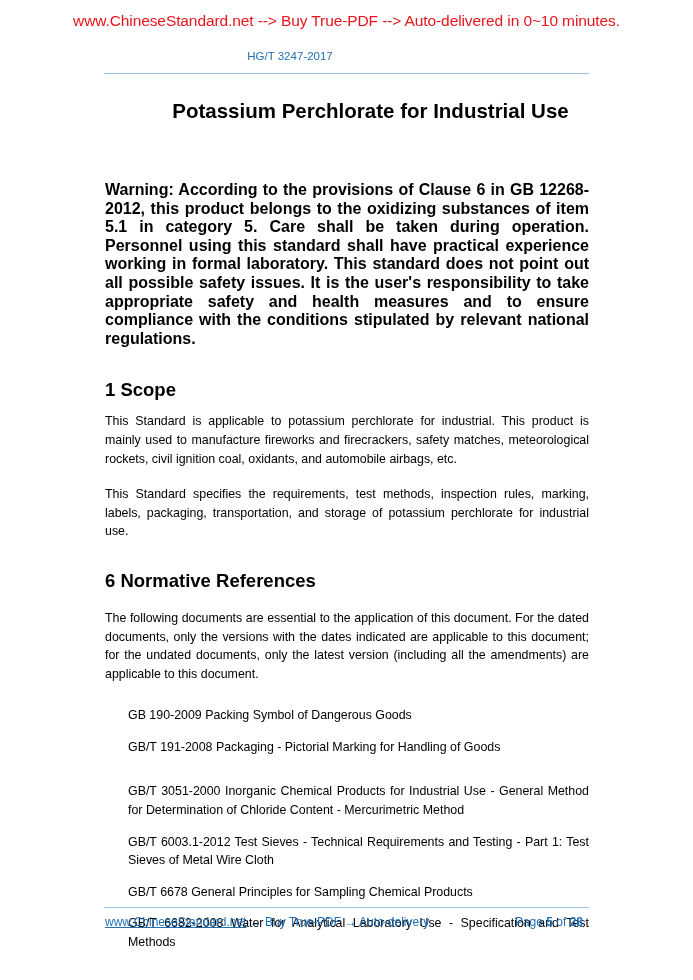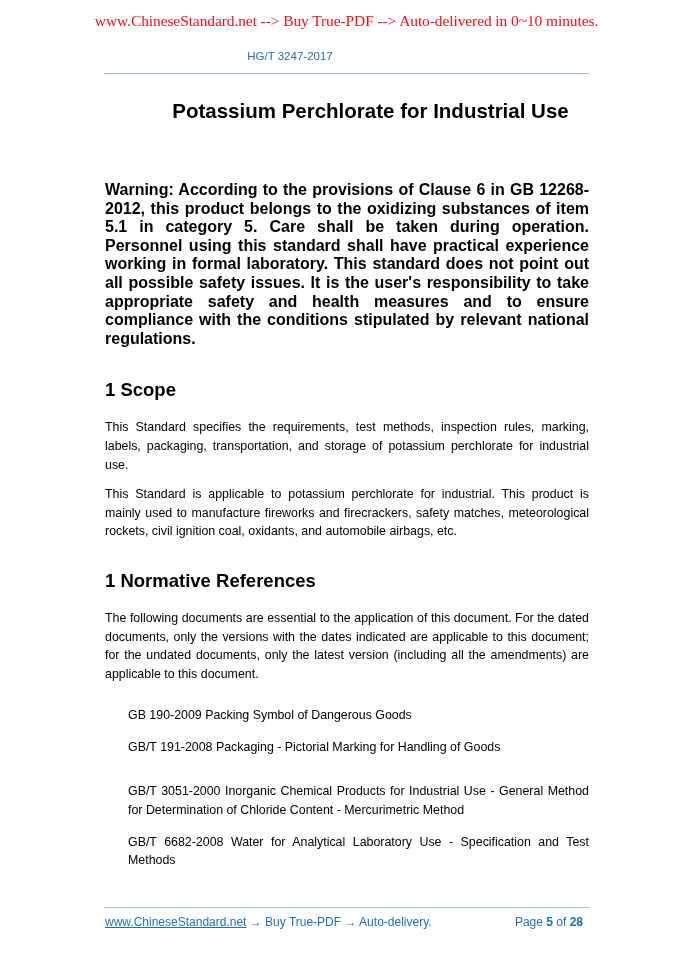--- a/index.html
+++ b/index.html
@@ -2,21 +2,21 @@
 <html><head>
   <meta charset="utf-8">
   <style>
     html, body { margin: 0; padding: 0; background: #ffffff; }
     body {
       width: 693px; height: 980px; position: relative; overflow: hidden;
       font-family: "Liberation Sans", sans-serif; color: #000;
     }
     .banner {
       position: absolute; top: 12px; left: 0; width: 693px; text-align: center;
-      color: #e8141b; font-size: 15.5px; letter-spacing: -0.1px; font-family: Liberation Serif, serif;
+      color: #e8141b; font-size: 15.5px; letter-spacing: -0.1px;
     }
     .doc-code {
       position: absolute; top: 50px; left: 0; width: 580px; text-align: center;
       color: #1f6fb5; font-size: 11.5px;
     }
     .rule {
       position: absolute; left: 104px; width: 485px; height: 1px; background: #9cc3e3;
     }
     .rule.top { top: 73px; }
     .rule.bottom { top: 907px; }
@@ -56,29 +56,31 @@
 
 <div class="doc-code">HG/T 3247-2017</div>
 <div class="rule top"></div>
 
 <div class="title">Potassium Perchlorate for Industrial Use</div>
 
 <div class="content">
   <p class="warning">Warning: According to the provisions of Clause 6 in GB 12268-2012, this product belongs to the oxidizing substances of item 5.1 in category 5. Care shall be taken during operation. Personnel using this standard shall have practical experience working in formal laboratory. This standard does not point out all possible safety issues. It is the user's responsibility to take appropriate safety and health measures and to ensure compliance with the conditions stipulated by relevant national regulations.</p>
 
   <h2 style="margin-top:31px;">1 Scope</h2>
+  <p class="body" style="margin-top:11px;">This Standard is applicable to potassium perchlorate for industrial. This product is mainly used to manufacture fireworks and firecrackers, safety matches, meteorological rockets, civil ignition coal, oxidants, and automobile airbags, etc.</p>
   <p class="body" style="margin-top:17px;">This Standard specifies the requirements, test methods, inspection rules, marking, labels, packaging, transportation, and storage of potassium perchlorate for industrial use.</p>
-  <p class="body" style="margin-top:11px;">This Standard is applicable to potassium perchlorate for industrial. This product is mainly used to manufacture fireworks and firecrackers, safety matches, meteorological rockets, civil ignition coal, oxidants, and automobile airbags, etc.</p>
 
-  <h2 style="margin-top:29px;">1 Normative References</h2>
+  <h2 style="margin-top:29px;">6 Normative References</h2>
   <p class="body" style="margin-top:17px;">The following documents are essential to the application of this document. For the dated documents, only the versions with the dates indicated are applicable to this document; for the undated documents, only the latest version (including all the amendments) are applicable to this document.</p>
 
   <p class="ref" style="margin-top:23px;">GB 190-2009 Packing Symbol of Dangerous Goods</p>
   <p class="ref" style="margin-top:13px;">GB/T 191-2008 Packaging - Pictorial Marking for Handling of Goods</p>
   <p class="ref" style="margin-top:26px;">GB/T 3051-2000 Inorganic Chemical Products for Industrial Use - General Method for Determination of Chloride Content - Mercurimetric Method</p>
+  <p class="ref" style="margin-top:13px;">GB/T 6003.1-2012 Test Sieves - Technical Requirements and Testing - Part 1: Test Sieves of Metal Wire Cloth</p>
+  <p class="ref" style="margin-top:13px;">GB/T 6678 General Principles for Sampling Chemical Products</p>
   <p class="ref" style="margin-top:13px;">GB/T 6682-2008 Water for Analytical Laboratory Use - Specification and Test Methods</p>
 </div>
 
 <div class="rule bottom"></div>
 <div class="footer">
   <span class="link">www.ChineseStandard.net</span><span> → Buy True-PDF → Auto-delivery.</span>
   <span class="page">
     <span>Page</span>
     <b>5</b>
     <span>of</span>

